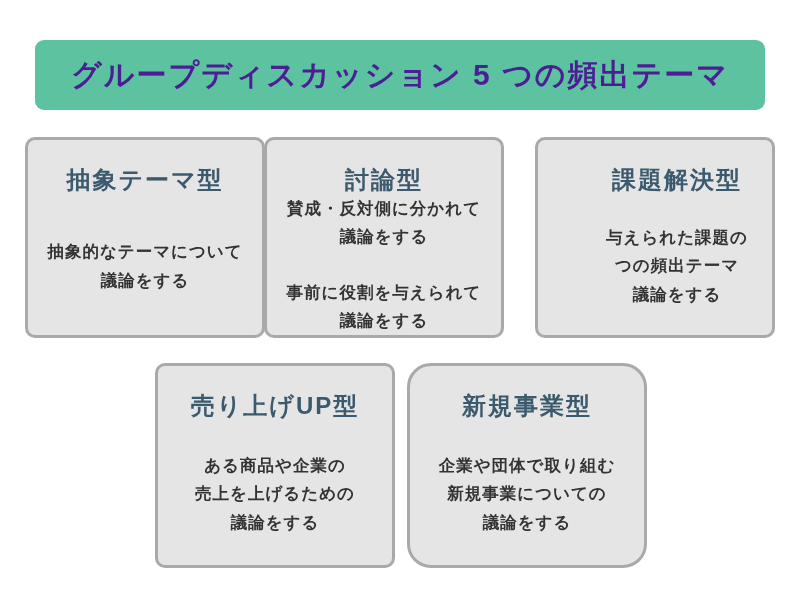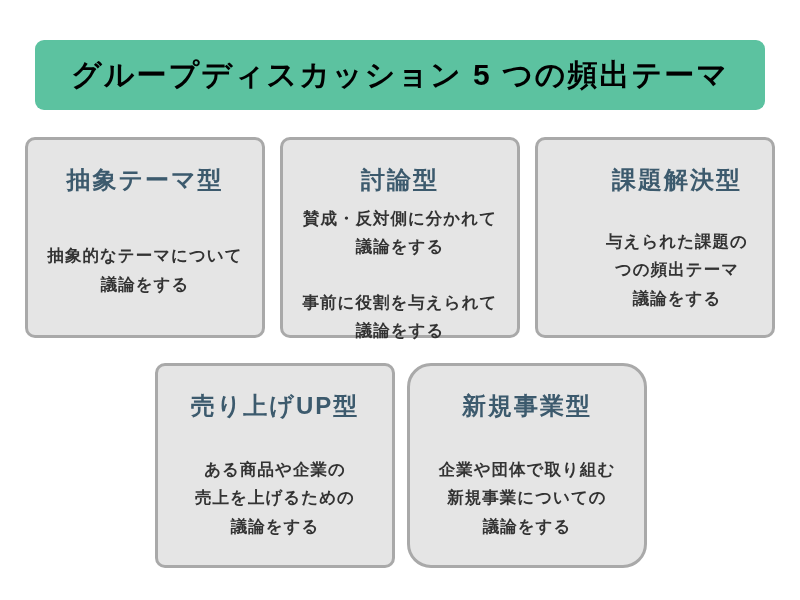--- a/index.html
+++ b/index.html
@@ -19,57 +19,56 @@
     position: absolute;
     left: 35px; top: 40px;
     width: 730px; height: 70px;
     background: #5cc2a0;
     border-radius: 9px;
     display: flex;
     align-items: center;
     justify-content: center;
   }
   .banner-title {
-    color: #000000;
+    color: #4c1d95;
     font-size: 30px;
     font-weight: bold;
     letter-spacing: 2px;
     white-space: nowrap;
   }
   .card {
     position: absolute;
     width: 240px;
     background: #e5e5e5;
     border: 3px solid #a9a9a9;
     border-radius: 10px;
     display: flex;
     flex-direction: column;
     align-items: center;
   }
   .card-1 { left: 25px;  top: 137px; height: 201px; }
-  .card-2 { left: 280px; top: 137px; height: 201px; }
+  .card-2 { left: 264px; top: 137px; height: 201px; font-family: Liberation Mono, monospace; }
   .card-3 { left: 535px; top: 137px; height: 201px; padding-left: 44px; }
   .card-4 { left: 155px; top: 363px; height: 205px; }
   .card-5 { left: 407px; top: 363px; height: 205px; border-radius: 24px; }
   .card-title {
     margin-top: 24px;
     color: #3c5a6d;
     font-size: 24px;
     font-weight: bold;
     letter-spacing: 2px;
     text-align: center;
     white-space: nowrap;
   }
   .card-body-wrap {
     flex: 1;
     width: 100%;
     display: flex;
     align-items: center;
     justify-content: center;
-    margin-top: 8px;
   }
   .card-body {
     color: #333333;
     font-size: 16.5px;
     font-weight: 600;
     letter-spacing: 1px;
     line-height: 1.7;
     text-align: center;
     white-space: pre-line;
   }

